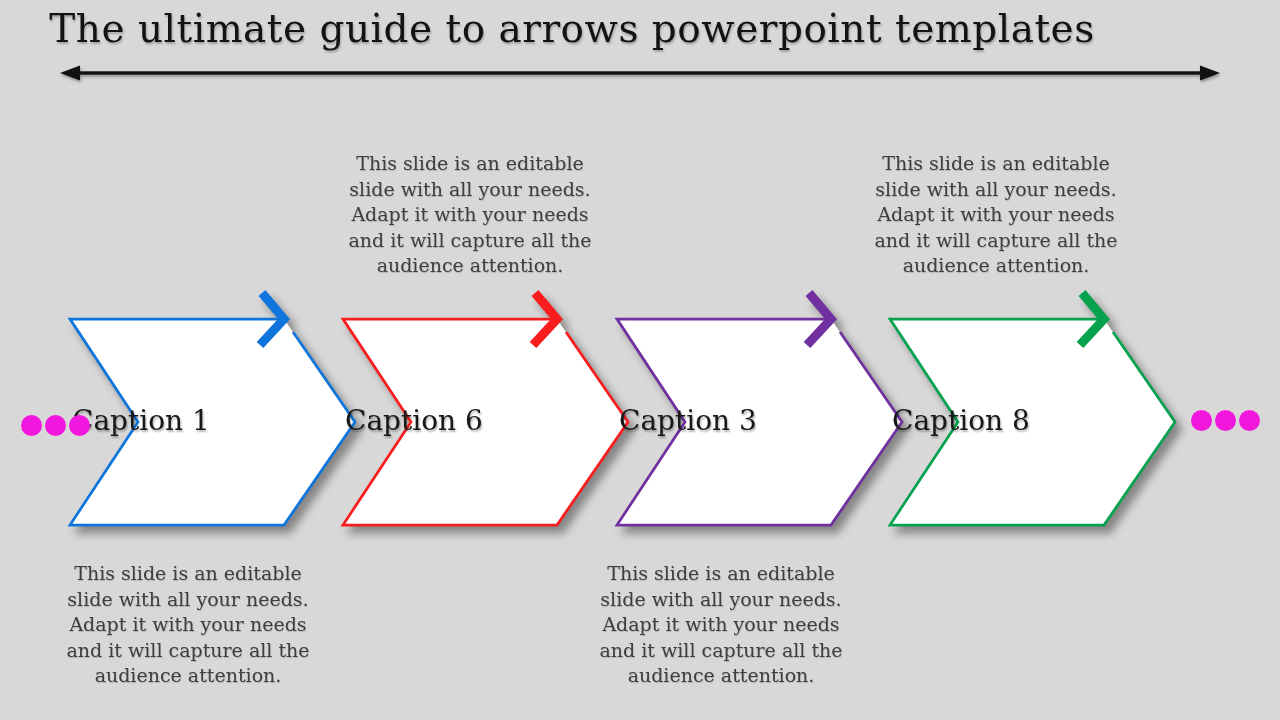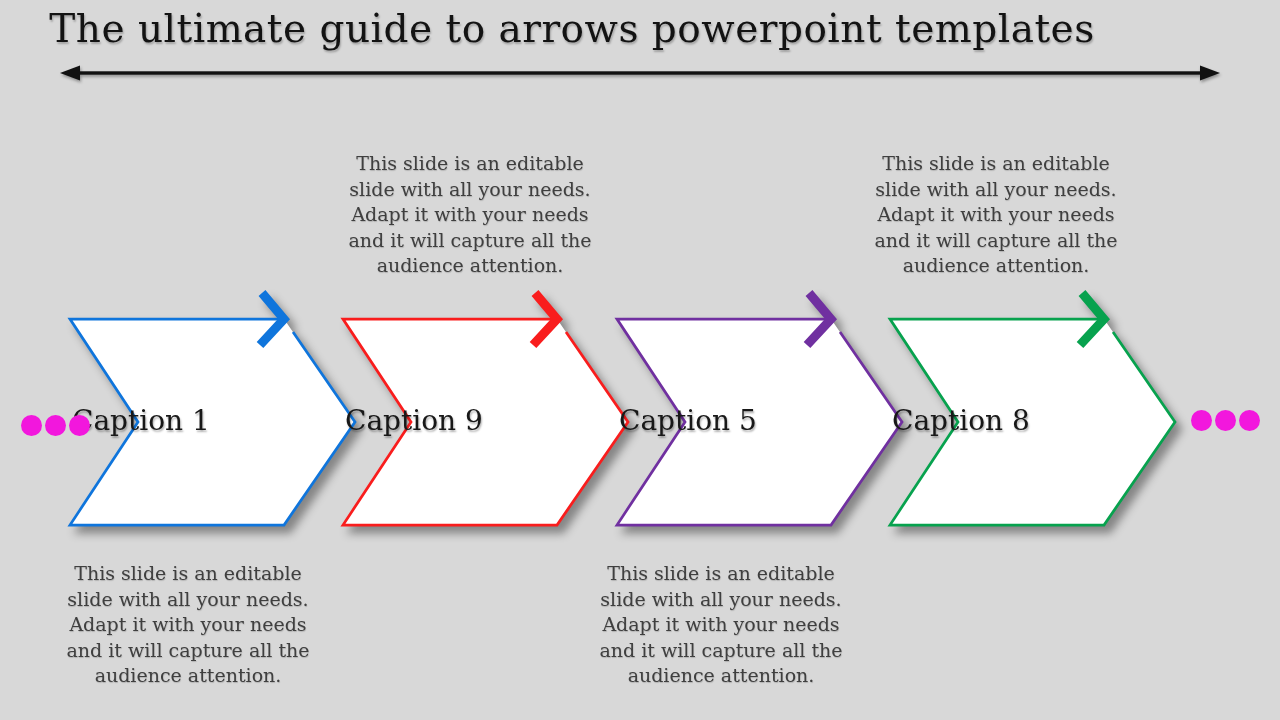--- a/index.html
+++ b/index.html
@@ -99,30 +99,30 @@
   </svg>
   <div class="caption">Caption 1</div>
 </div>
 
 <div class="arrow-wrap" id="arrow-2">
   <svg class="arrow-svg" width="320" height="260" viewBox="0 0 320 260">
     <path fill="#ffffff" d="M10,34 L224,34 L295,137 L224,240 L10,240 L78,137 Z"></path>
     <path fill="none" stroke-width="2.75" d="M233,47 L295,137 L224,240 L10,240 L78,137 L10,34 L224,34" stroke="#f91d1d"></path>
     <path fill="none" stroke-width="9" d="M202,8 L224,34 L200,60" stroke="#f91d1d"></path>
   </svg>
-  <div class="caption">Caption 9</div>
+  <div class="caption">Caption 6</div>
 </div>
 
 <div class="arrow-wrap" id="arrow-3">
   <svg class="arrow-svg" width="320" height="260" viewBox="0 0 320 260">
     <path fill="#ffffff" d="M10,34 L224,34 L295,137 L224,240 L10,240 L78,137 Z"></path>
     <path fill="none" stroke-width="2.75" d="M233,47 L295,137 L224,240 L10,240 L78,137 L10,34 L224,34" stroke="#7030a0"></path>
     <path fill="none" stroke-width="9" d="M202,8 L224,34 L200,60" stroke="#7030a0"></path>
   </svg>
-  <div class="caption">Caption 5</div>
+  <div class="caption">Caption 3</div>
 </div>
 
 <div class="arrow-wrap" id="arrow-4">
   <svg class="arrow-svg" width="320" height="260" viewBox="0 0 320 260">
     <path fill="#ffffff" d="M10,34 L224,34 L295,137 L224,240 L10,240 L78,137 Z"></path>
     <path fill="none" stroke-width="2.75" d="M233,47 L295,137 L224,240 L10,240 L78,137 L10,34 L224,34" stroke="#07a24e"></path>
     <path fill="none" stroke-width="9" d="M202,8 L224,34 L200,60" stroke="#07a24e"></path>
   </svg>
   <div class="caption">Caption 8</div>
 </div>

